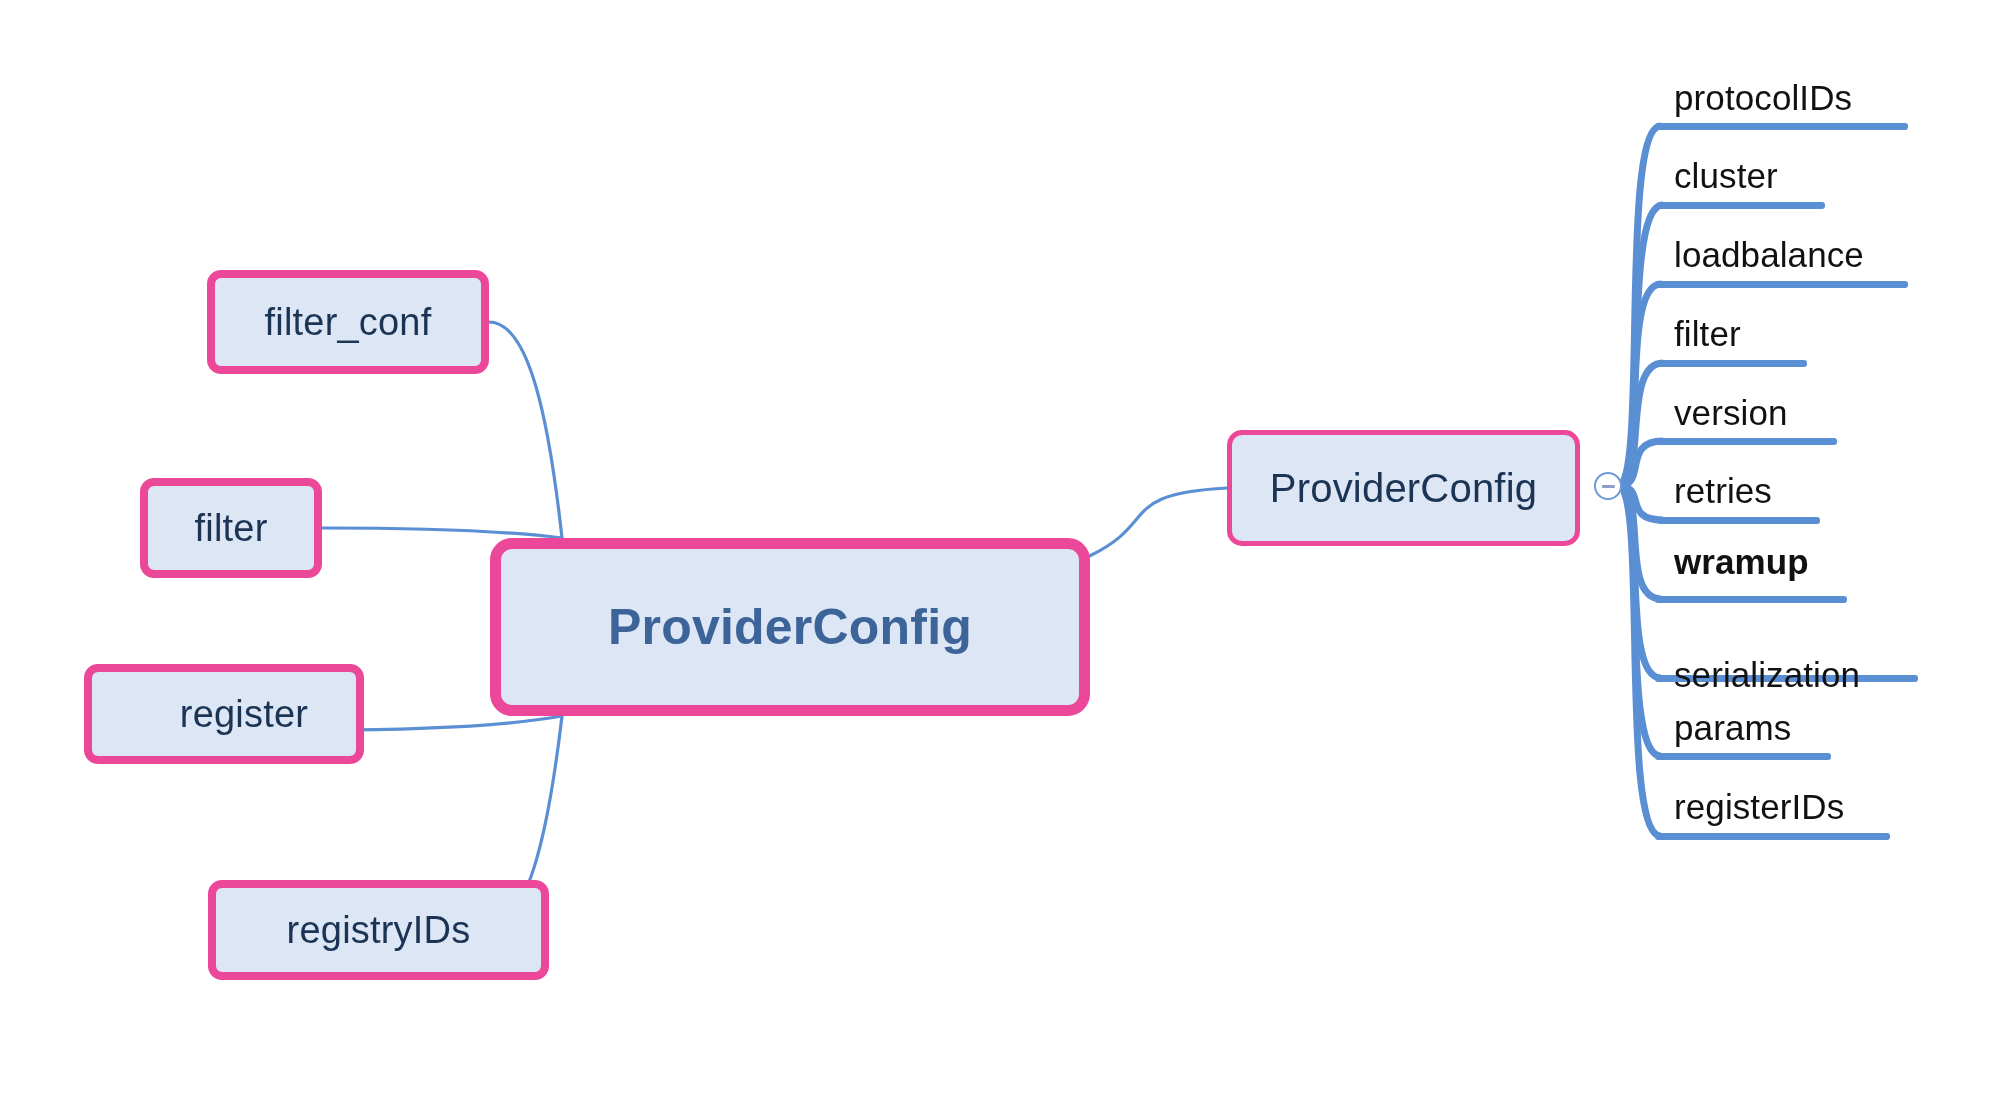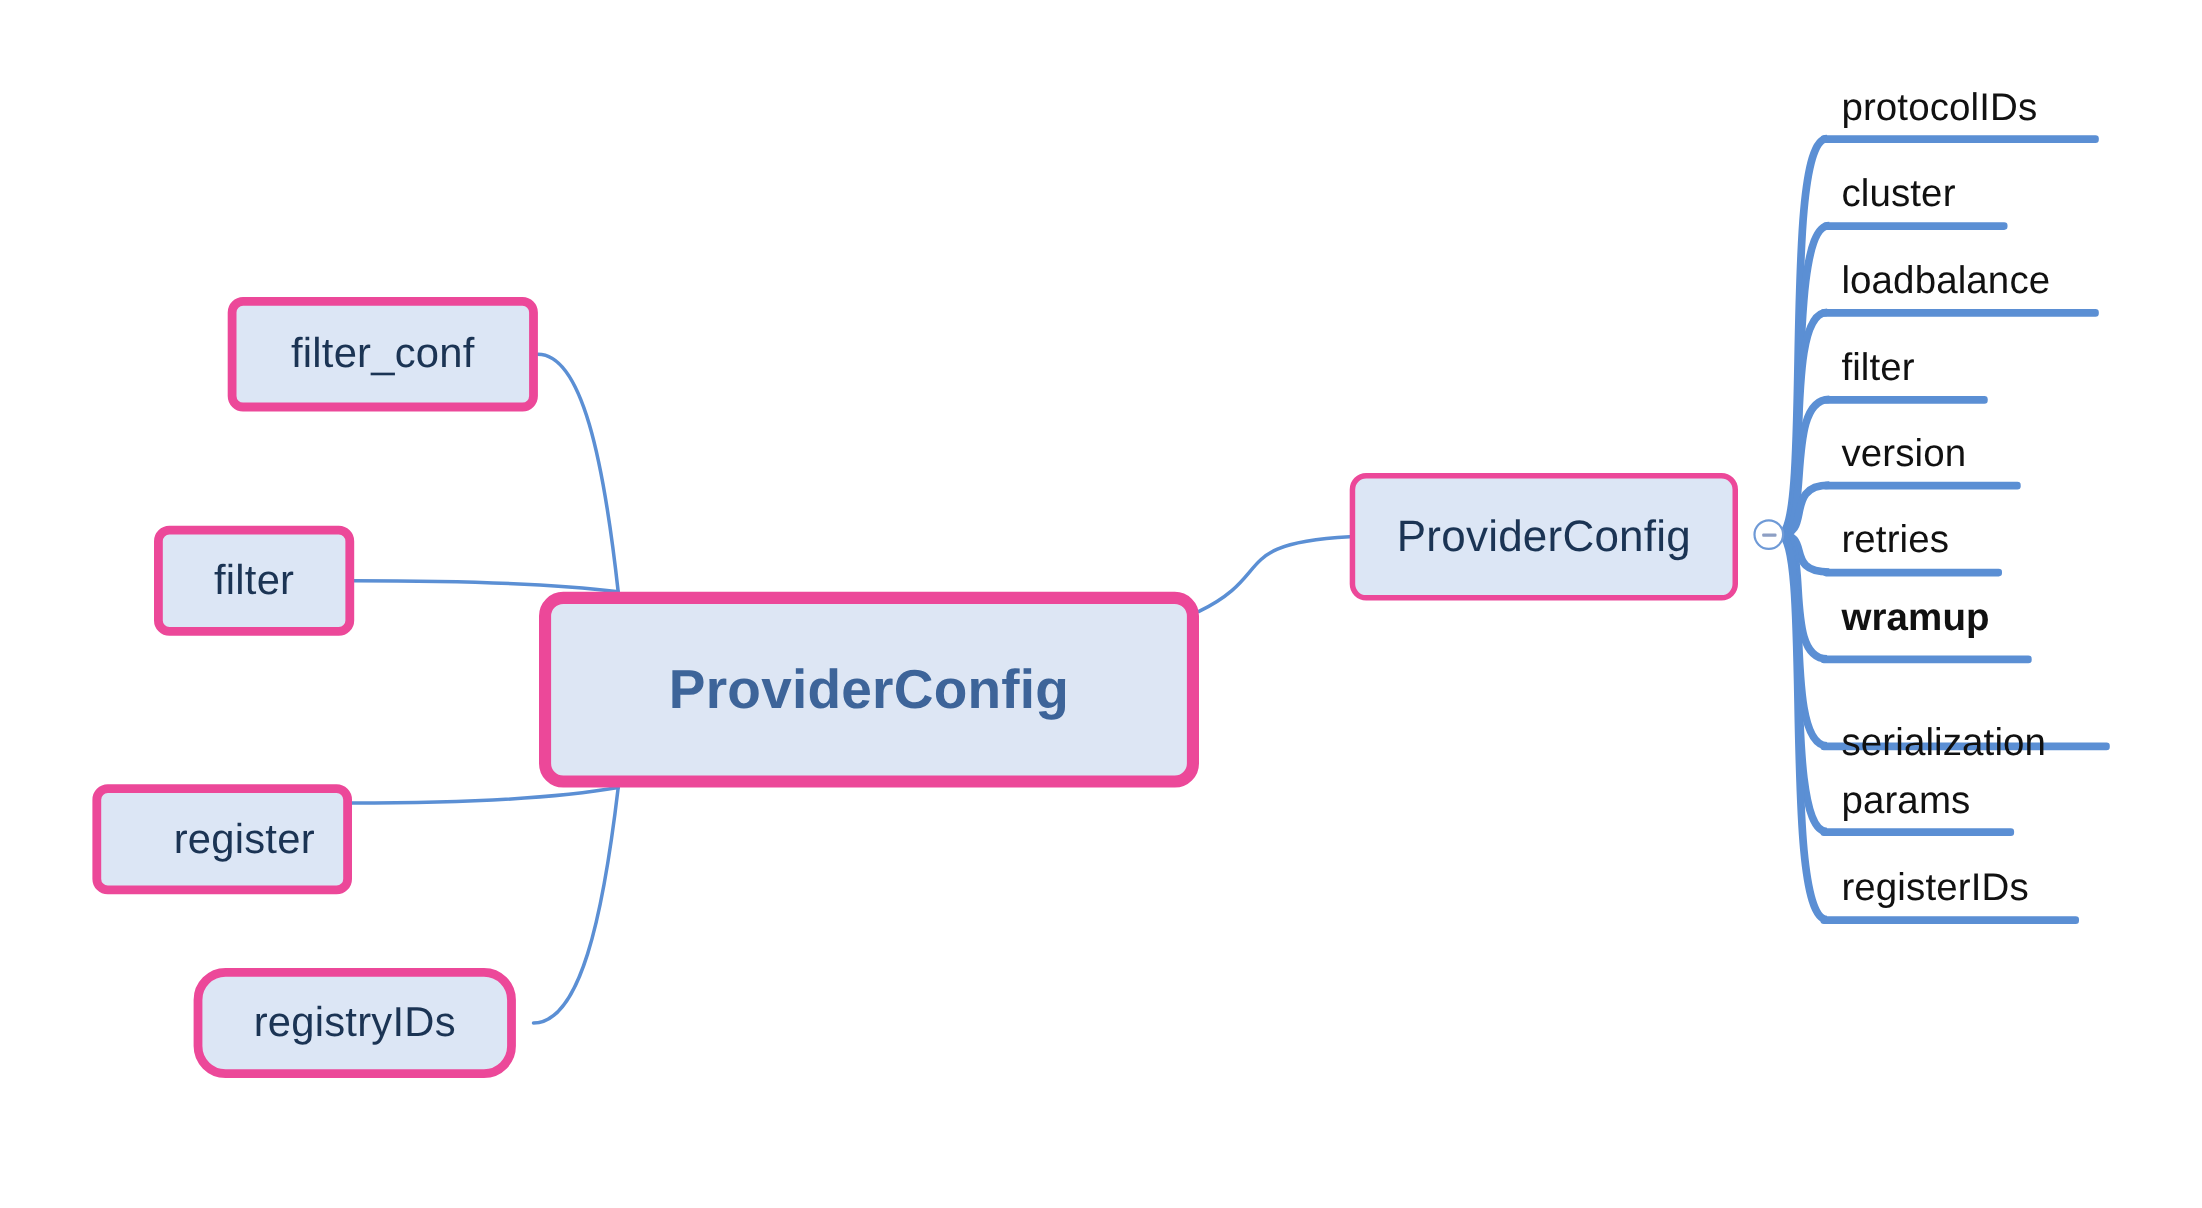--- a/index.html
+++ b/index.html
@@ -131,24 +131,24 @@
     <span>ProviderConfig</span>
   </div>
 
   <div id="left-nodes">
       <div class="node-box" style="left: 207px; top: 270px; width: 282px; height: 104px;">
         <span>filter_conf</span>
       </div>
       <div class="node-box" style="left: 140px; top: 478px; width: 182px; height: 100px;">
         <span>filter</span>
       </div>
-      <div class="node-box" style="left: 84px; top: 713px; width: 236px; height: 100px; padding-left: 40px;">
+      <div class="node-box" style="left: 84px; top: 664px; width: 280px; height: 100px; padding-left: 40px;">
         <span>register</span>
       </div>
-      <div class="node-box" style="left: 176px; top: 880px; width: 293px; height: 100px; border-radius: 29px;">
+      <div class="node-box" style="left: 208px; top: 880px; width: 341px; height: 100px;">
         <span>registryIDs</span>
       </div>
     </div>
 
   <div class="node-box branch" id="branch-node" style="left: 1227px; top: 430px; width: 353px; height: 116px;">
     <span>ProviderConfig</span>
   </div>
 
   <div class="toggle" id="branch-toggle" style="left: 1594px; top: 472px; width: 28px; height: 28px;">
     <span class="bar"></span>

